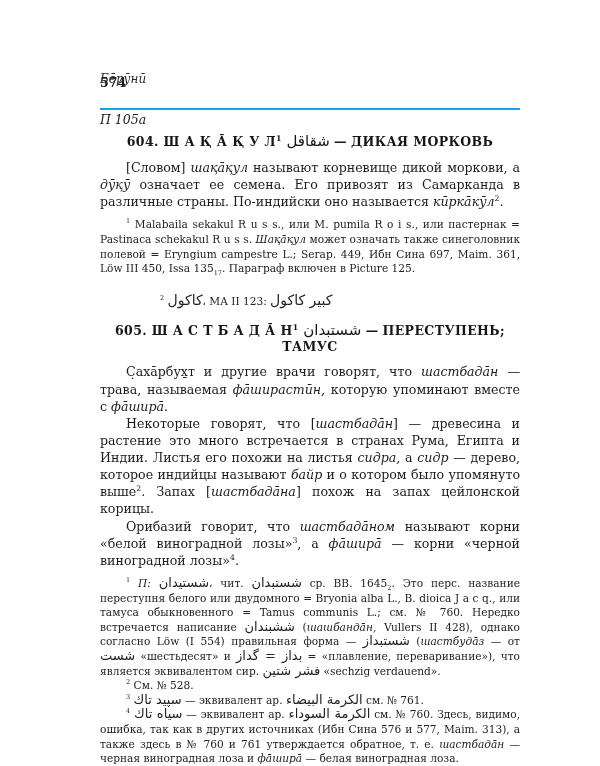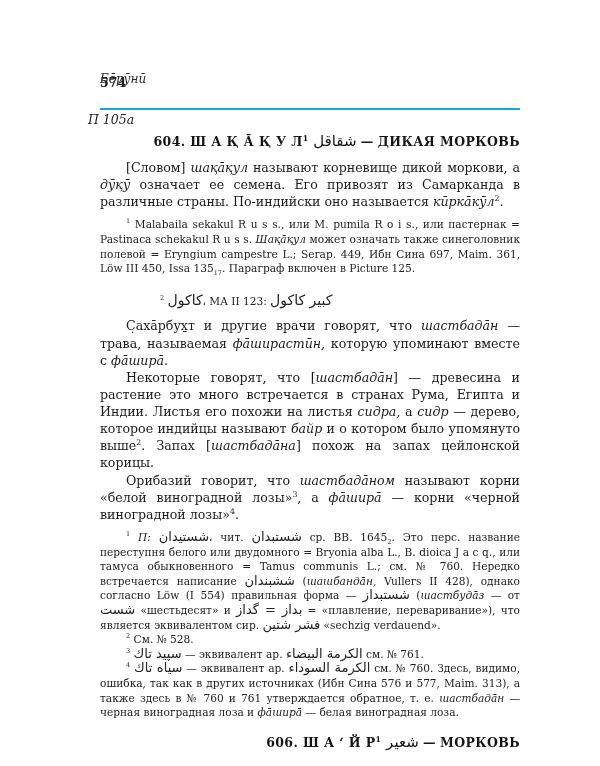--- a/index.html
+++ b/index.html
@@ -8,24 +8,24 @@
     background:#ffffff;color:#1b1b1b;
     font-family:"DejaVu Serif", serif;
     position:relative;
   }
   .page{padding:72px 80px 0 100px;}
   
   .pagehead{position:relative;border-bottom:2px solid #0ea5e9;padding-bottom:20px;height:16px;}
   .pageno{font-weight:bold;font-size:12.5px;}
   .runtitle{position:absolute;left:0;right:0;font-style:italic;font-size:12px;color:#2a2a2a;}
   
-  .margin-note{position:absolute;left:88px;top:112px;font-style:italic;font-size:12.5px;color:#222;}
+  .margin-note{position:absolute;left:100px;top:112px;font-style:italic;font-size:12.5px;color:#222;}
   
   .shead{
-    font-size:12.5px;font-weight:bold;text-align:right;
+    font-size:12.5px;font-weight:bold;text-align:center;
     letter-spacing:0.4px;margin:0;padding:0;color:#161616;
   }
   .shead .ar{font-size:15px;font-weight:normal;}
   
   .bodyp{
     font-size:12.6px;line-height:1.36;text-align:justify;
     text-indent:26px;margin:0;color:#1b1b1b;
   }
   .bodyp.first{margin-top:9px;}
   
@@ -60,20 +60,21 @@
   <section class="sec-604">
     <h2 class="shead"><span>604. </span><span>Ш А Қ А̄ Қ У Л</span><span class="sup">1</span><span>  </span><span class="ar">شقاقل</span><span>  — ДИКАЯ МОРКОВЬ</span></h2>
     <p class="bodyp first"><span>[Словом] </span><span class="i">шақа̄қул</span><span> называют корневище дикой моркови, а </span><span class="i">дӯқӯ</span><span> означает ее семена. Его привозят из Самарканда в различные страны. По-индийски оно называется </span><span class="i">кӣрка̄кӯл</span><span class="sup">2</span><span>.</span></p>
     <div class="fnblock">
       <p class="fn"><span class="sup">1</span><span> Malabaila sekakul R u s s., или M. pumila  R o i s., или пастернак = Pastinaca schekakul R u s s. </span><span class="i">Шақа̄қул</span><span> может означать также синеголовник полевой = Eryngium campestre L.; Serap. 449, Ибн Сина 697, Maim. 361, Löw III 450, Issa 135</span><span class="sub">17</span><span>. Параграф включен в Picture 125.</span></p>
       <p class="fn fn-ar"><span class="sup">2</span><span> </span><span class="ar">كاكول</span><span>، MA II 123: </span><span class="ar">كبير كاكول</span></p>
     </div>
   </section>
 
   <section class="sec-605">
+    <h2 class="shead"><span>605. </span><span>Ш А С Т Б А Д А̄ Н</span><span class="sup">1</span><span>  </span><span class="ar">شستبدان</span><span>  — ПЕРЕСТУПЕНЬ; ТАМУС</span></h2>
     <p class="bodyp first"><span>С̣аха̄рбух̱т и другие врачи говорят, что </span><span class="i">шастбада̄н</span><span> — трава, называемая </span><span class="i">фа̄ширастӣн,</span><span> которую упоминают вместе с </span><span class="i">фа̄шира̄</span><span>.</span></p>
     <p class="bodyp"><span>Некоторые говорят, что [</span><span class="i">шастбада̄н</span><span>] — древесина  и  растение это много встречается в странах Рума, Египта и Индии. Листья его похожи на листья </span><span class="i">сидра,</span><span> а </span><span class="i">сидр</span><span> — дерево, которое индийцы называют </span><span class="i">байр</span><span> и о котором было упомянуто выше</span><span class="sup">2</span><span>. Запах [</span><span class="i">шастбада̄на</span><span>] похож на запах цейлонской корицы.</span></p>
     <p class="bodyp"><span>Орибазий говорит, что </span><span class="i">шастбада̄ном</span><span> называют корни «белой виноградной лозы»</span><span class="sup">3</span><span>, а </span><span class="i">фа̄шира̄</span><span> — корни «черной виноградной лозы»</span><span class="sup">4</span><span>.</span></p>
     <div class="fnblock">
       <p class="fn"><span class="sup">1</span><span> </span><span class="i">П:</span><span> </span><span class="ar">شستيدان</span><span>، чит. </span><span class="ar">شستبدان</span><span> ср. BB. 1645</span><span class="sub">2</span><span>. Это перс. название переступня белого или двудомного = Bryonia alba L., B. dioica J a c q., или тамуса обыкновенного = Tamus communis L.; см. № 760. Нередко встречается написание </span><span class="ar">ششبندان</span><span> (</span><span class="i">шашбанда̄н,</span><span> Vullers II 428), однако согласно Löw (I 554) правильная форма — </span><span class="ar">شستبداز</span><span> (</span><span class="i">шастбуда̄з</span><span> — от </span><span class="ar">شست</span><span> «шестьдесят» и </span><span class="ar">بداز = گداز</span><span> = «плавление, переваривание»), что является эквивалентом сир. </span><span class="ar">فشر شتين</span><span> «sechzig verdauend».</span></p>
       <p class="fn"><span class="sup">2</span><span> См. № 528.</span></p>
       <p class="fn"><span class="sup">3</span><span> </span><span class="ar">سپيد تاك</span><span> — эквивалент ар. </span><span class="ar">الكرمة البيضاء</span><span> см. № 761.</span></p>
       <p class="fn"><span class="sup">4</span><span> </span><span class="ar">سياه تاك</span><span> — эквивалент ар. </span><span class="ar">الكرمة السوداء</span><span> см. № 760. Здесь, видимо, ошибка, так как в других источниках (Ибн Сина 576 и 577, Maim. 313), а также здесь в № 760 и 761 утверждается обратное, т. е. </span><span class="i">шастбада̄н</span><span> — черная  виноградная лоза и </span><span class="i">фа̄шира̄</span><span> — белая виноградная лоза.</span></p>
     </div>
   </section>

